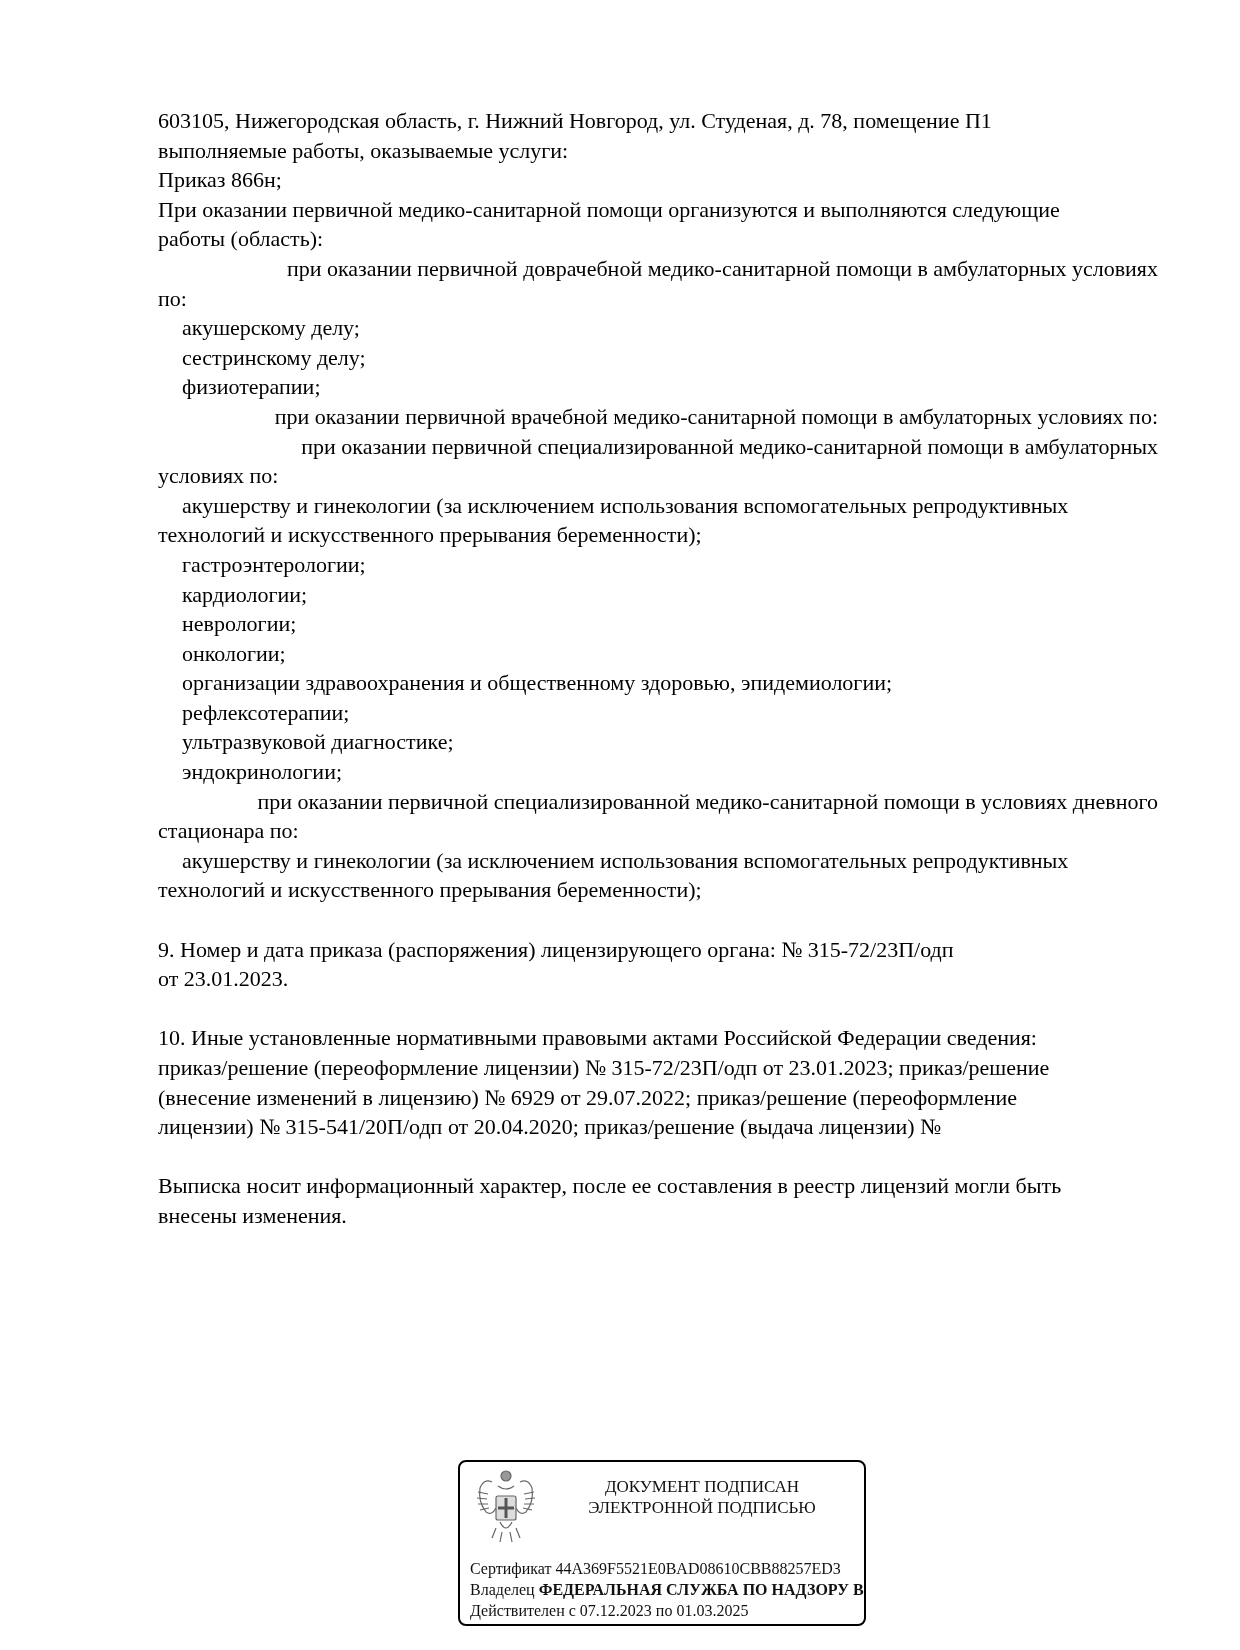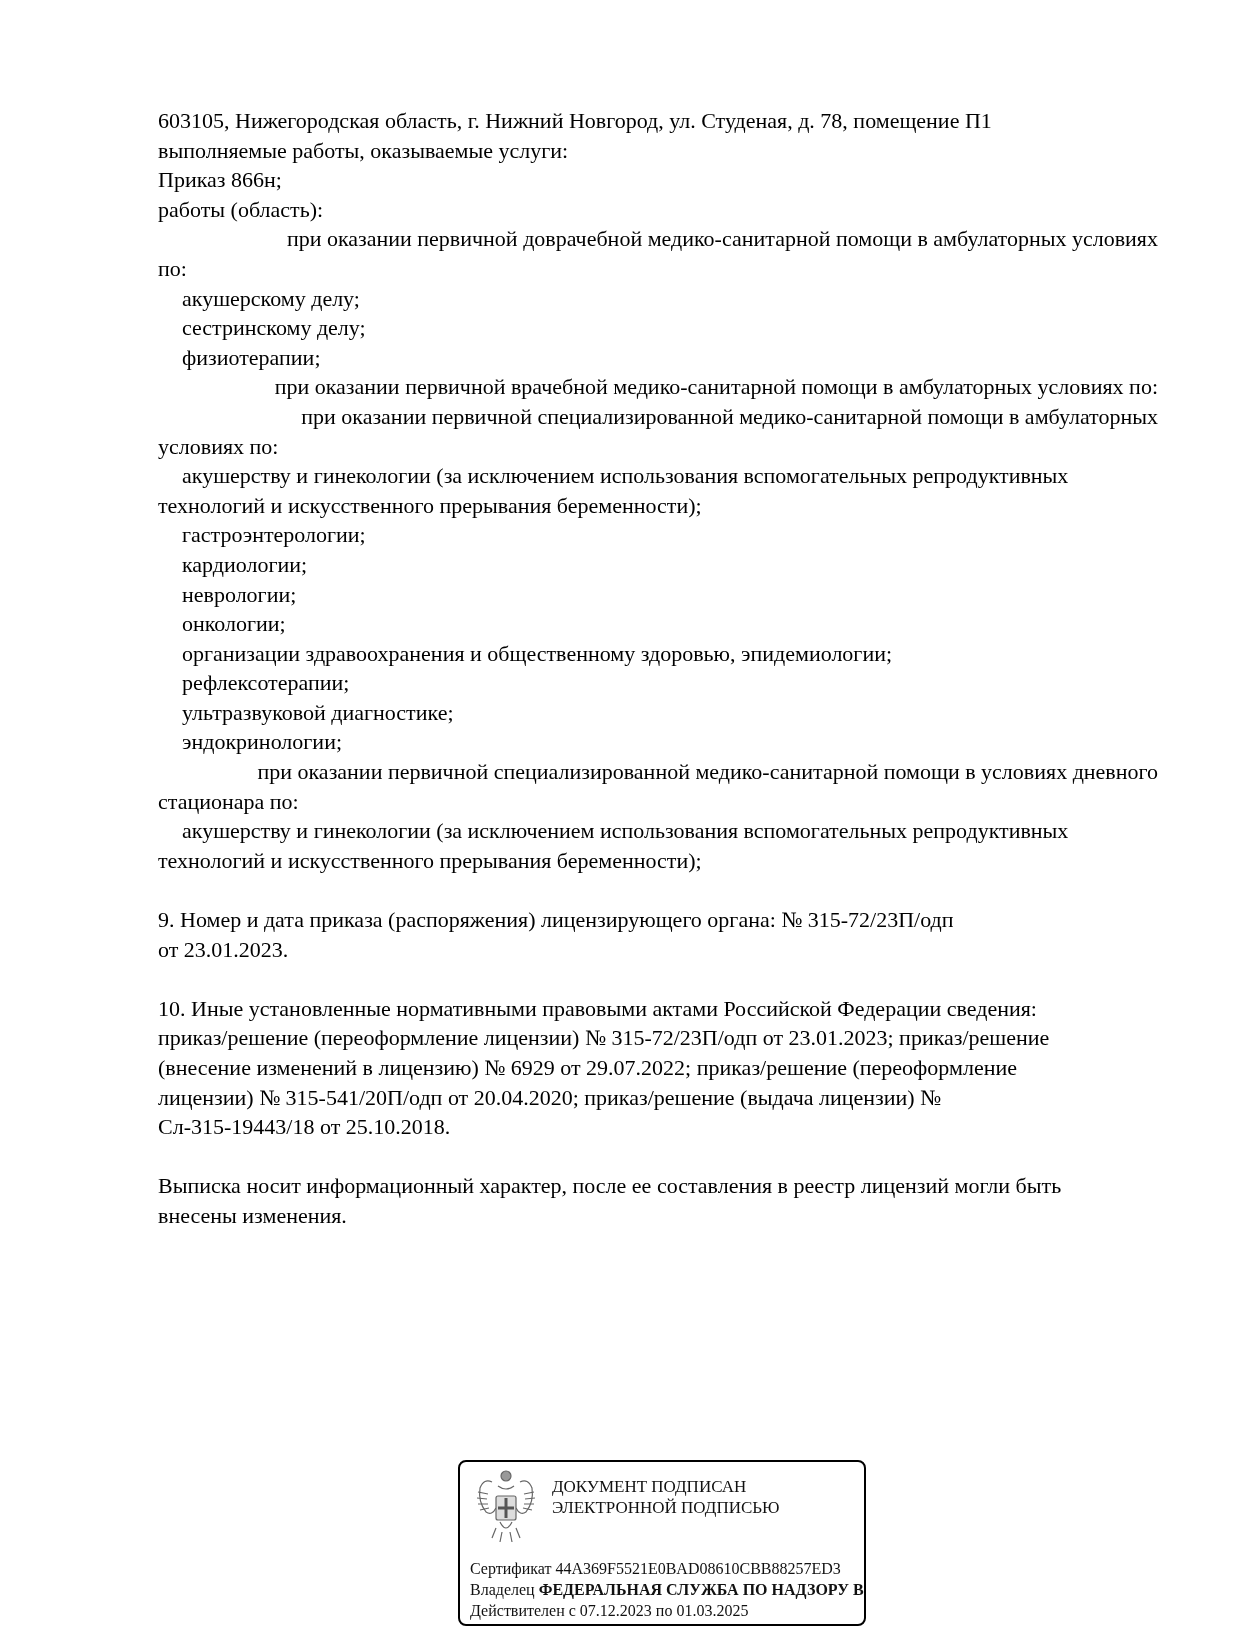--- a/index.html
+++ b/index.html
@@ -5,32 +5,33 @@
   html, body { margin: 0; padding: 0; background: #ffffff; }
   body { width: 1240px; height: 1650px; position: relative; overflow: hidden;
          font-family: "Liberation Serif", "DejaVu Serif", serif; color: #000; }
   .page { position: absolute; left: 146px; top: 106px; width: 1000px; margin-left: 12px; }
   .line { font-size: 22px; line-height: 29.6px; white-space: pre; height: 29.6px; }
   .i1 { padding-left: 11px; text-align: right; }
   .i2 { padding-left: 24px; }
   .stamp { position: absolute; left: 458px; top: 1460px; width: 408px; height: 166px;
            border: 2px solid #000; border-radius: 8px; box-sizing: border-box; overflow: hidden; }
   .emblem { position: absolute; left: 14px; top: 6px; width: 64px; height: 76px; }
-  .stamp-title { position: absolute; left: 92px; top: 14px; width: 300px; text-align: left;
+  .stamp-title { position: absolute; left: 92px; top: 14px; width: 300px; text-align: center;
                  font-size: 17px; line-height: 21px; color: #111; }
   .stamp-info { position: absolute; left: 10px; top: 96px; width: 420px; font-size: 16px; line-height: 21px; color: #111; white-space: nowrap; }
   .stamp-info b { font-weight: bold; }
 </style>
 </head>
 <body>
 
 <div class="page" id="doc">
     <div class="line">603105, Нижегородская область, г. Нижний Новгород, ул. Студеная, д. 78, помещение П1</div>
     <div class="line">выполняемые работы, оказываемые услуги:</div>
     <div class="line">Приказ 866н;</div>
+    <div class="line">При оказании первичной медико-санитарной помощи организуются и выполняются следующие</div>
     <div class="line">работы (область):</div>
     <div class="line i1">при оказании первичной доврачебной медико-санитарной помощи в амбулаторных условиях</div>
     <div class="line">по:</div>
     <div class="line i2">акушерскому делу;</div>
     <div class="line i2">сестринскому делу;</div>
     <div class="line i2">физиотерапии;</div>
     <div class="line i1">при оказании первичной врачебной медико-санитарной помощи в амбулаторных условиях по:</div>
     <div class="line i1">при оказании первичной специализированной медико-санитарной помощи в амбулаторных</div>
     <div class="line">условиях по:</div>
     <div class="line i2">акушерству и гинекологии (за исключением использования вспомогательных репродуктивных</div>
@@ -48,21 +49,20 @@
     <div class="line i2">акушерству и гинекологии (за исключением использования вспомогательных репродуктивных</div>
     <div class="line">технологий и искусственного прерывания беременности);</div>
     <div class="line"></div>
     <div class="line">9. Номер и дата приказа (распоряжения) лицензирующего органа: № 315-72/23П/одп</div>
     <div class="line">от 23.01.2023.</div>
     <div class="line"></div>
     <div class="line">10. Иные установленные нормативными правовыми актами Российской Федерации сведения:</div>
     <div class="line">приказ/решение (переоформление лицензии) № 315-72/23П/одп от 23.01.2023; приказ/решение</div>
     <div class="line">(внесение изменений в лицензию) № 6929 от 29.07.2022; приказ/решение (переоформление</div>
     <div class="line">лицензии) № 315-541/20П/одп от 20.04.2020; приказ/решение (выдача лицензии) №</div>
-    <div class="line">Сл-315-19443/18 от 25.10.2018.</div>
     <div class="line"></div>
     <div class="line">Выписка носит информационный характер, после ее составления в реестр лицензий могли быть</div>
     <div class="line">внесены изменения.</div>
   </div>
 
 <div class="stamp">
   <svg class="emblem" viewBox="0 0 64 76">
     <g fill="none" stroke="#666" stroke-width="1.2">
       <circle cx="32" cy="8" r="5" fill="#999"></circle>
       <path d="M18 14 Q10 10 6 20 Q4 34 12 44 Q18 48 22 40"></path>

